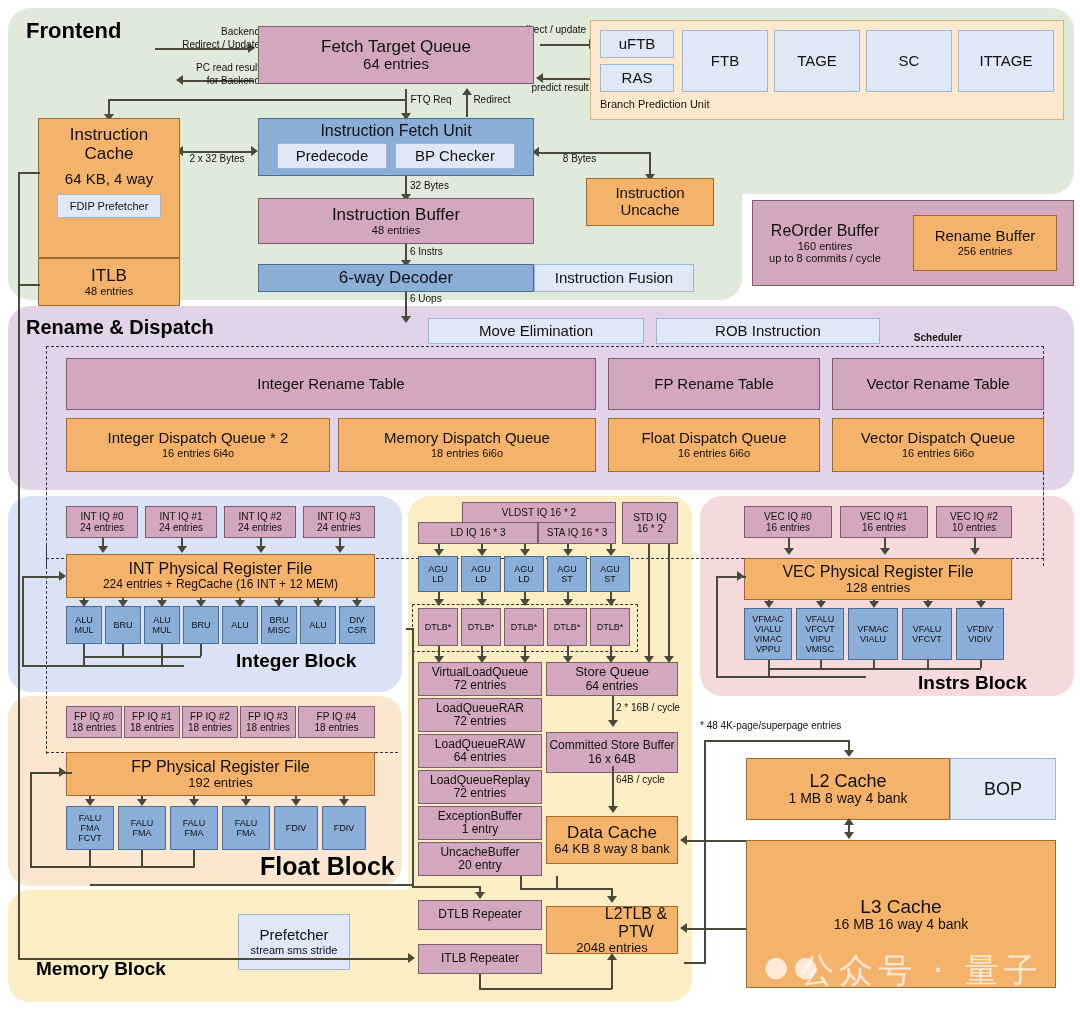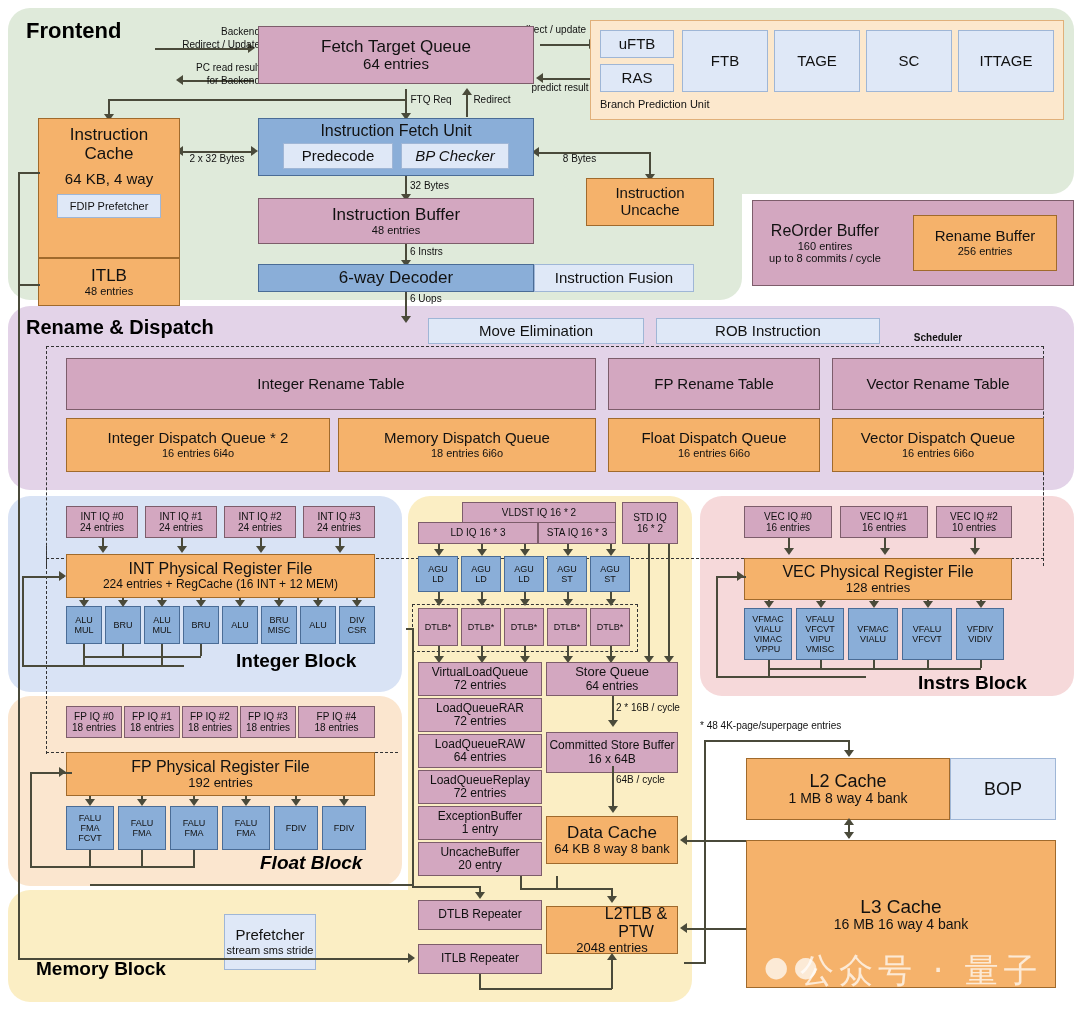--- a/index.html
+++ b/index.html
@@ -123,21 +123,21 @@
     <div class="big">ITLB</div>
     <div class="t2">48 entries</div>
   </div>
 
   <div class="box blue" style="left:258px;top:118px;width:276px;height:58px;justify-content:flex-start;padding-top:3px;">
     <div class="t1" style="font-size:16px;">Instruction Fetch Unit</div>
     <div style="display:flex;gap:8px;margin-top:3px;">
       <div class="box lblue" style="position:relative;left:0;top:0;width:110px;height:26px;">
         <div class="t1">Predecode</div>
       </div>
-      <div class="box lblue" style="position:relative;left:0;top:0;width:108px;height:26px;font-style:italic;">
+      <div class="box lblue" style="position:relative;left:0;top:0;width:120px;height:26px;">
         <div class="t1">BP Checker</div>
       </div>
     </div>
   </div>
 
   <div class="box purple" style="left:258px;top:198px;width:276px;height:46px;">
     <div class="big">Instruction Buffer</div>
     <div class="t2">48 entries</div>
   </div>
 
@@ -309,21 +309,21 @@
 
   <div class="ln lnv" style="left:102px;top:538px;height:10px;"></div>
     <div class="ar ar-d" style="left:98px;top:546px;"></div>
   <div class="ln lnv" style="left:181px;top:538px;height:10px;"></div>
     <div class="ar ar-d" style="left:177px;top:546px;"></div>
   <div class="ln lnv" style="left:260px;top:538px;height:10px;"></div>
     <div class="ar ar-d" style="left:256px;top:546px;"></div>
   <div class="ln lnv" style="left:339px;top:538px;height:10px;"></div>
     <div class="ar ar-d" style="left:335px;top:546px;"></div>
 
-  <div class="label" style="left:260px;top:852px;font-size:19px;font-style:italic;">Float Block</div>
+  <div class="label" style="left:260px;top:852px;font-size:25px;">Float Block</div>
 
   <div class="box purple" style="left:66px;top:706px;width:56px;height:32px;">
     <div class="small">FP IQ #0</div>
     <div class="small">18 entries</div>
   </div>
   <div class="box purple" style="left:124px;top:706px;width:56px;height:32px;">
     <div class="small">FP IQ #1</div>
     <div class="small">18 entries</div>
   </div>
   <div class="box purple" style="left:182px;top:706px;width:56px;height:32px;">
@@ -517,21 +517,21 @@
   <div class="box purple" style="left:418px;top:900px;width:124px;height:30px;">
     <div class="t2" style="font-size:12px;">DTLB Repeater</div>
   </div>
   <div class="box purple" style="left:418px;top:944px;width:124px;height:30px;">
     <div class="t2" style="font-size:12px;">ITLB Repeater</div>
   </div>
   <div class="box orange" style="left:546px;top:906px;width:132px;height:48px;">
     <div class="t1" style="font-size:16px;margin-left:48px;">L2TLB &amp; PTW</div>
     <div class="t2" style="font-size:13px;">2048 entries</div>
   </div>
-  <div class="box lblue" style="left:224px;top:914px;width:92px;height:56px;align-items:center;">
+  <div class="box lblue" style="left:238px;top:914px;width:112px;height:56px;align-items:center;">
     <div class="t1">Prefetcher</div>
     <div class="t2">stream sms stride</div>
   </div>
 
   <div class="ln lnv" style="left:412px;top:628px;height:258px;"></div>
   <div class="ln lnh" style="left:412px;top:886px;width:68px;"></div>
   <div class="ln lnv" style="left:479px;top:886px;height:8px;"></div>
   <div class="ar ar-d" style="left:475px;top:892px;"></div>
   <div class="ln lnh" style="left:406px;top:628px;width:8px;"></div>
   <div class="ln lnv" style="left:556px;top:876px;height:12px;"></div>

